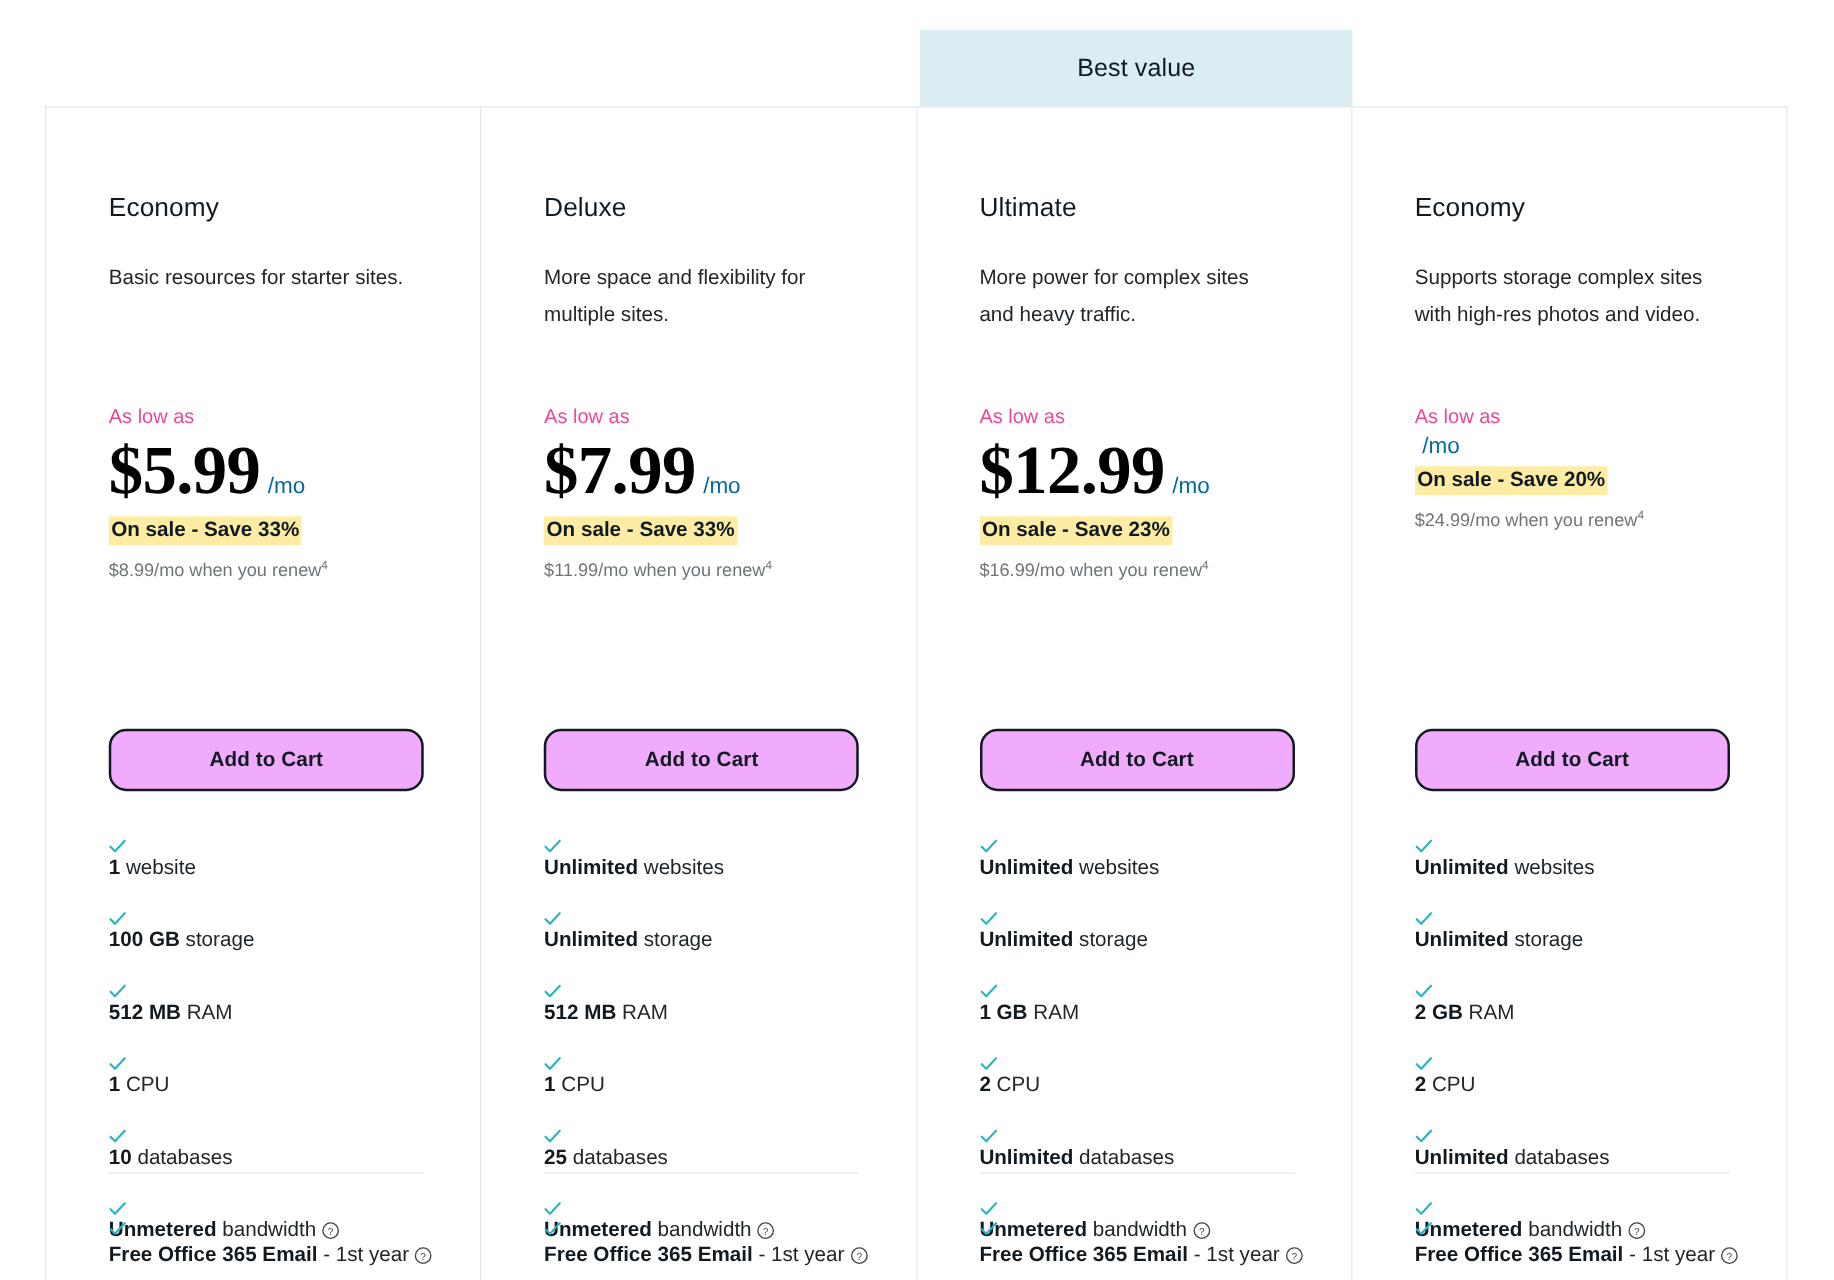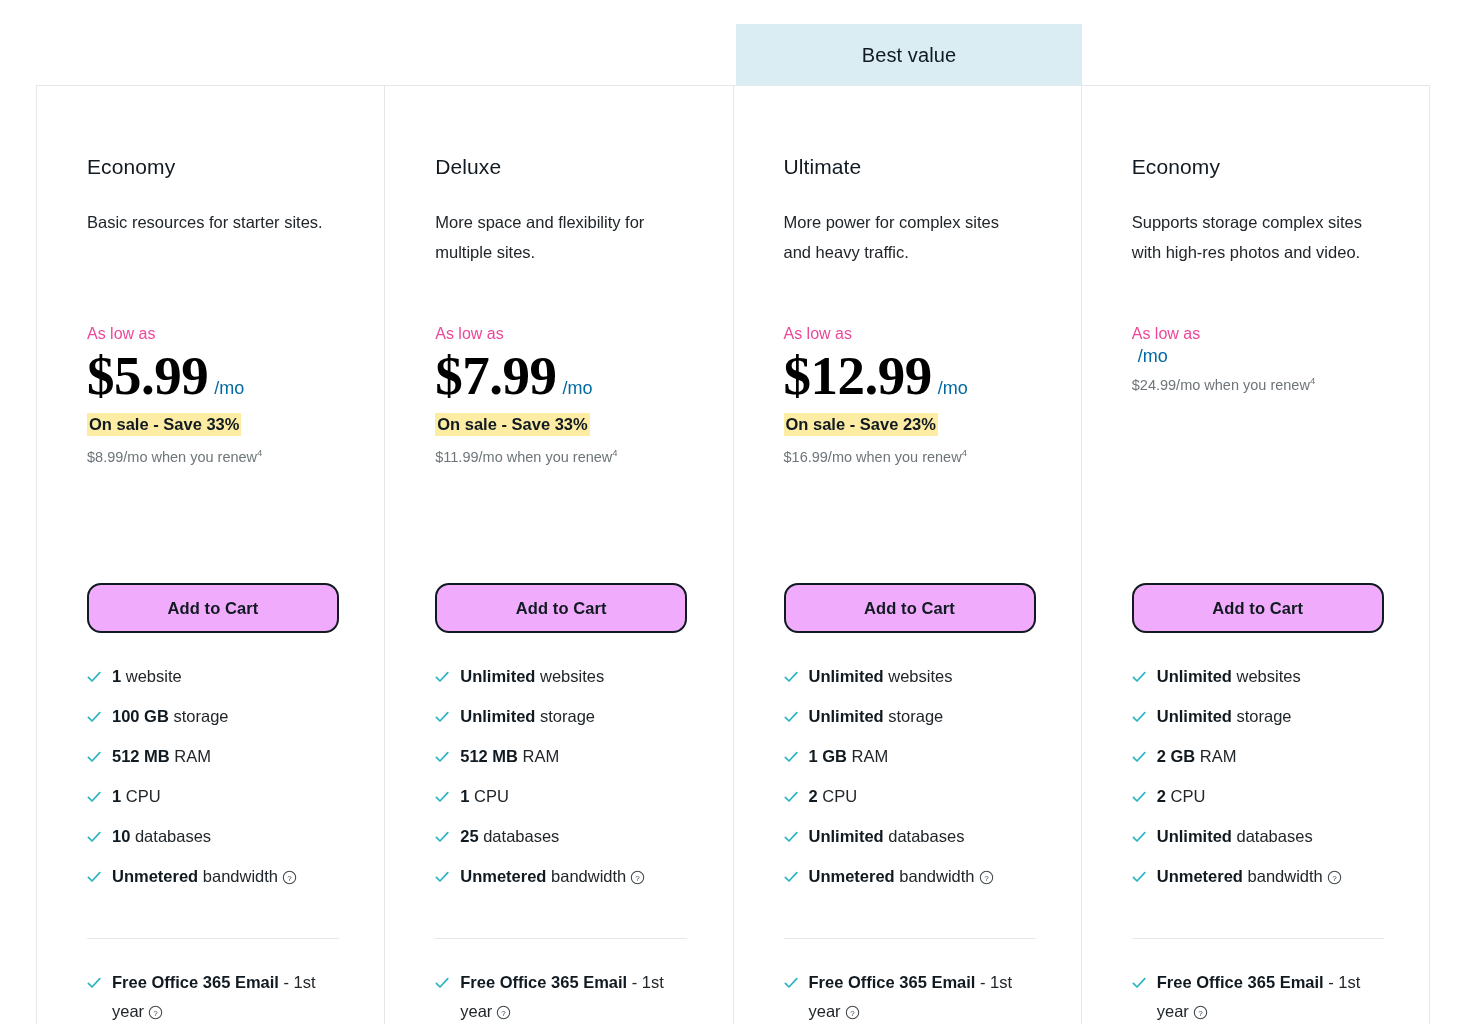--- a/index.html
+++ b/index.html
@@ -167,20 +167,21 @@
     width: 268px;
     list-style: none;
   }
   .feature {
     display: flex;
     align-items: flex-start;
     margin-bottom: 18.5px;
     font-size: 16.5px;
     line-height: 1.3;
     color: #20262a;
+    flex-direction: column;
   }
   .check {
     flex: 0 0 auto;
     width: 14px;
     height: 14px;
     margin-right: 11px;
     margin-top: 4px;
   }
   .check svg { display: block; }
   .feature-text { color: #20262a; }
@@ -471,20 +472,21 @@
         </ul>
       </div>
       <div class="col">
         <div class="plan-name">Economy</div>
         <div class="plan-desc">Supports storage complex sites with high-res photos and video.</div>
         <div class="price-block">
           <div class="as-low-as">As low as</div>
           <div class="price-row">
             <span class="price-per">/mo</span>
           </div>
+          <div class="sale-wrap"><span class="sale-badge">On sale - Save 20%</span></div>
           <div class="renew"><span>$24.99/mo when you renew</span><sup>4</sup></div>
         </div>
         <button class="cart-btn">Add to Cart</button>
         <ul class="features">
           <li class="feature">
             <span class="check">
               <svg width="14" height="14" viewBox="0 0 14 14" aria-hidden="true">
                 <path d="M1.4 7.4 L5 11 L12.8 2.6" fill="none" stroke="#29b4c4" stroke-width="1.7" stroke-linecap="round" stroke-linejoin="round"></path>
               </svg>
             </span>

